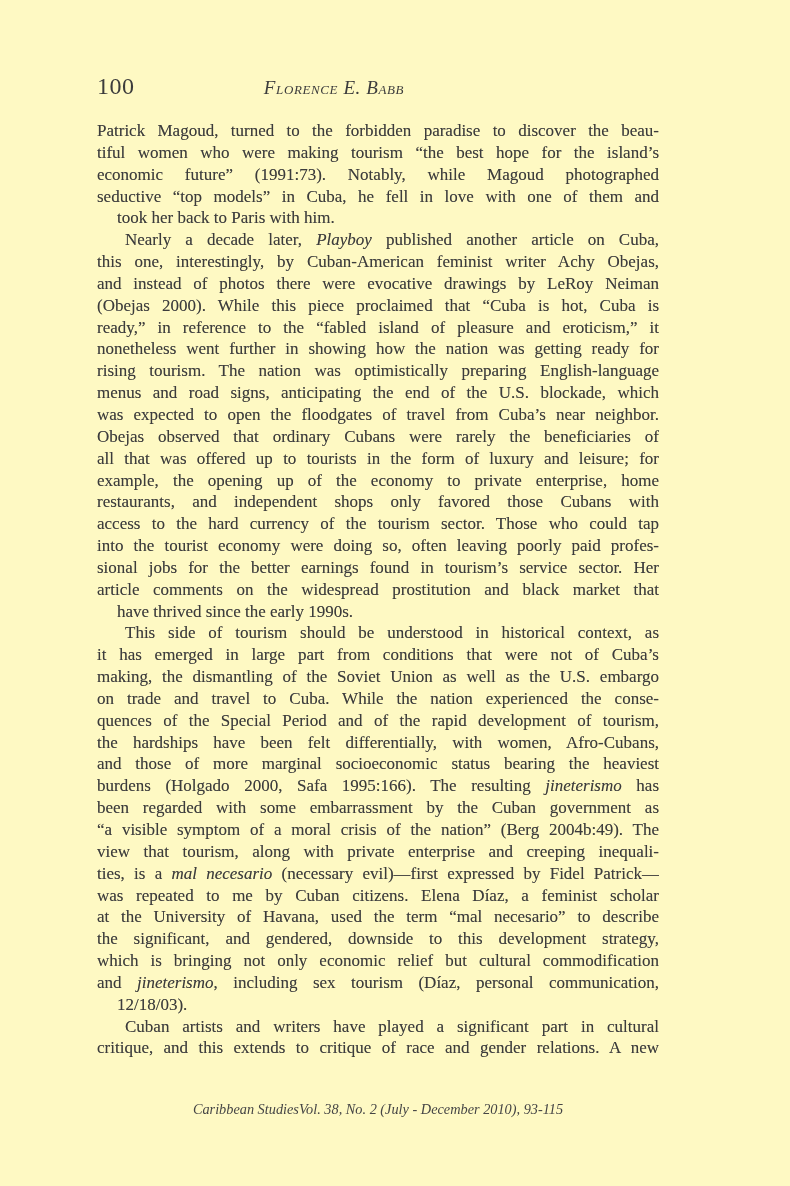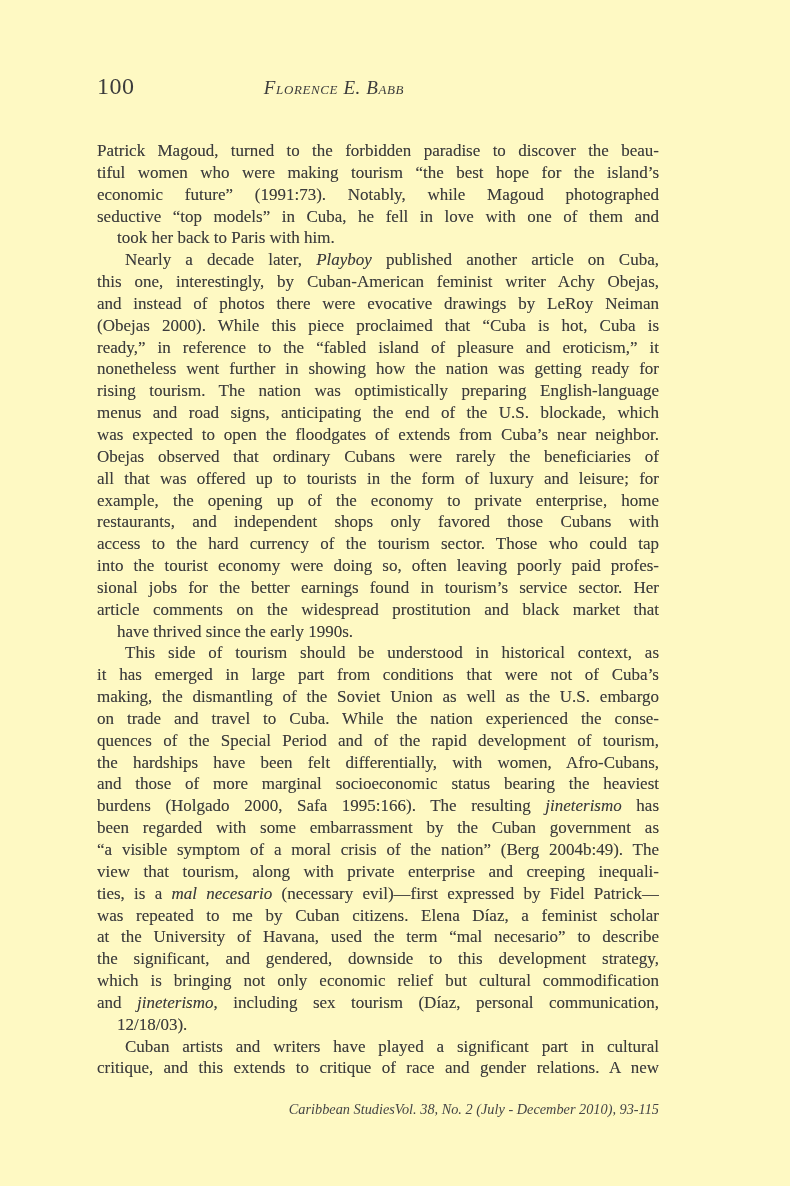--- a/index.html
+++ b/index.html
@@ -41,21 +41,21 @@
     padding-right: 88px;
     font-style: italic;
     font-variant: small-caps;
     font-size: 19px;
     line-height: 20px;
     letter-spacing: 0.6px;
   }
   .body-text {
     position: absolute;
     left: 97px;
-    top: 140px;
+    top: 120px;
     width: 562px;
   }
   .line {
     font-size: 17px;
     height: 21.85px;
     line-height: 21.85px;
     text-align: justify;
     text-align-last: justify;
     overflow: hidden;
     text-shadow: 0 0 0.6px rgba(70,70,70,0.45);
@@ -65,21 +65,21 @@
   .it { font-style: italic; }
   .footer {
     position: absolute;
     left: 97px;
     width: 562px;
     top: 1101px;
     font-style: italic;
     font-size: 14.3px;
     line-height: 17px;
     display: flex;
-    justify-content: flex-end;
+    justify-content: center;
     color: #454545;
   }
 </style>
 </head>
 <body>
 
 <div class="page">
   <div class="header">
     <span class="folio">100</span>
     <div class="running-head">Florence E. Babb</div>
@@ -92,21 +92,21 @@
       <div class="line"><span>seductive “top models” in Cuba, he fell in love with one of them and</span></div>
       <div class="line last"><span>took her back to Paris with him.</span></div>
       <div class="line indent"><span>Nearly a decade later, </span><span class="it">Playboy</span><span> published another article on Cuba,</span></div>
       <div class="line"><span>this one, interestingly, by Cuban-American feminist writer Achy Obejas,</span></div>
       <div class="line"><span>and instead of photos there were evocative drawings by LeRoy Neiman</span></div>
       <div class="line"><span>(Obejas 2000). While this piece proclaimed that “Cuba is hot, Cuba is</span></div>
       <div class="line"><span>ready,” in reference to the “fabled island of pleasure and eroticism,” it</span></div>
       <div class="line"><span>nonetheless went further in showing how the nation was getting ready for</span></div>
       <div class="line"><span>rising tourism. The nation was optimistically preparing English-language</span></div>
       <div class="line"><span>menus and road signs, anticipating the end of the U.S. blockade, which</span></div>
-      <div class="line"><span>was expected to open the floodgates of extends from Cuba’s near neighbor.</span></div>
+      <div class="line"><span>was expected to open the floodgates of travel from Cuba’s near neighbor.</span></div>
       <div class="line"><span>Obejas observed that ordinary Cubans were rarely the beneficiaries of</span></div>
       <div class="line"><span>all that was offered up to tourists in the form of luxury and leisure; for</span></div>
       <div class="line"><span>example, the opening up of the economy to private enterprise, home</span></div>
       <div class="line"><span>restaurants, and independent shops only favored those Cubans with</span></div>
       <div class="line"><span>access to the hard currency of the tourism sector. Those who could tap</span></div>
       <div class="line"><span>into the tourist economy were doing so, often leaving poorly paid profes-</span></div>
       <div class="line"><span>sional jobs for the better earnings found in tourism’s service sector. Her</span></div>
       <div class="line"><span>article comments on the widespread prostitution and black market that</span></div>
       <div class="line last"><span>have thrived since the early 1990s.</span></div>
       <div class="line indent"><span>This side of tourism should be understood in historical context, as</span></div>

